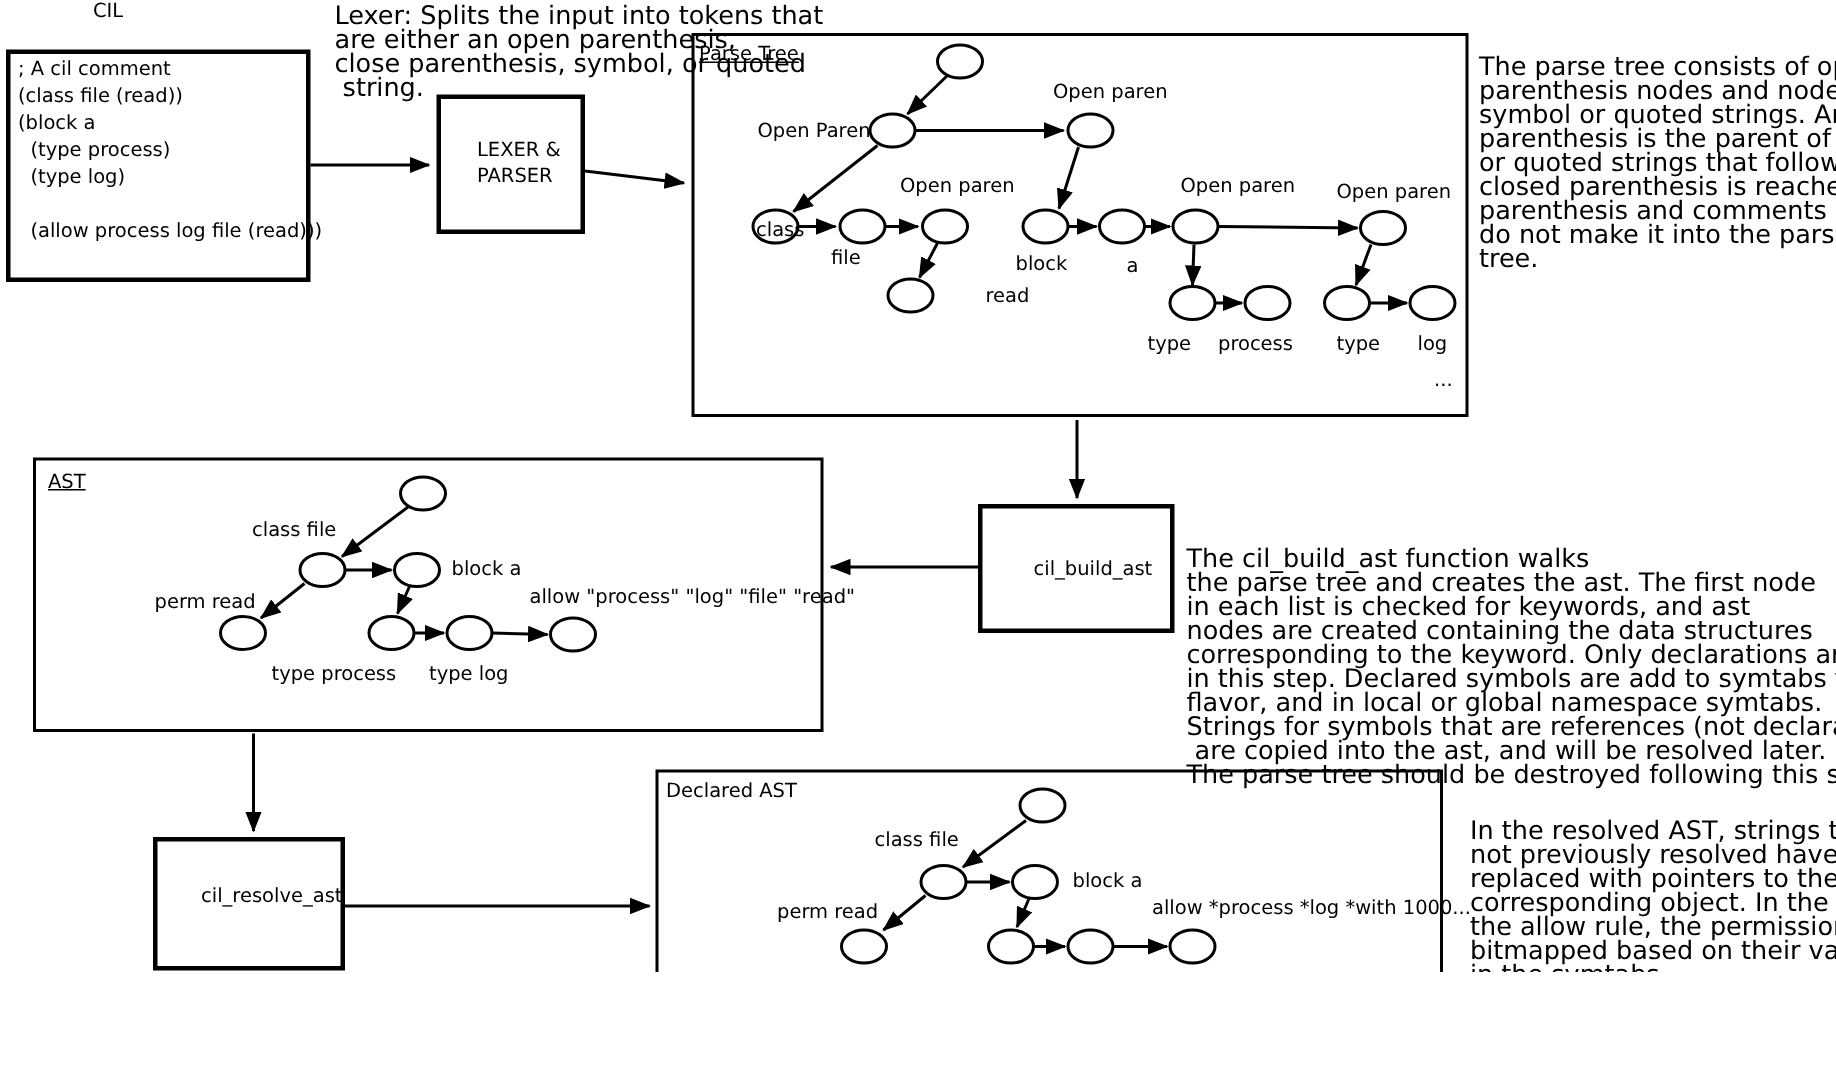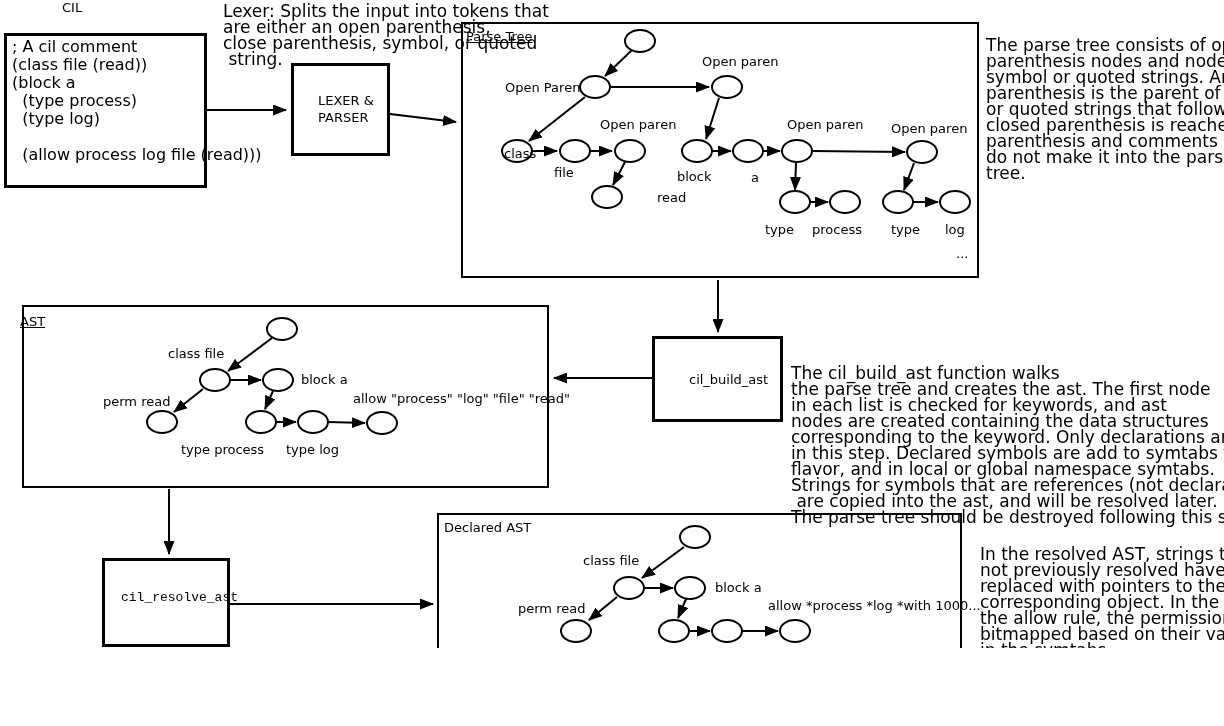--- a/index.html
+++ b/index.html
@@ -2,21 +2,21 @@
 <html><head>
 <meta charset="utf-8">
 <style>
   html,body{margin:0;padding:0;background:#fff;}
   #canvas{
     position:relative;width:1224px;height:648px;background:#ffffff;
     font-family:"DejaVu Sans",sans-serif;color:#000;overflow:hidden;
   }
   .lbl{position:absolute;font-size:13px;line-height:15px;white-space:pre;}
   .note{position:absolute;font-size:17px;line-height:16px;white-space:pre;}
-  .code{position:absolute;font-size:16px;line-height:18px;white-space:pre;}
+  .code{position:absolute;font-size:13px;line-height:18px;white-space:pre;}
   .box{position:absolute;border:2px solid #000;background:transparent;box-sizing:border-box;}
   .box.thick{border-width:3px;}
   svg{position:absolute;left:0;top:0;}
   svg .edge{stroke:#000;stroke-width:2;fill:none;}
   svg .node{stroke:#000;stroke-width:2;fill:#ffffff;}
 </style>
 </head>
 <body>
 
 <div id="canvas">
@@ -152,29 +152,29 @@
 the parse tree and creates the ast. The first node
 in each list is checked for keywords, and ast
 nodes are created containing the data structures
 corresponding to the keyword. Only declarations are handled
 in this step. Declared symbols are add to symtabs for each node
 flavor, and in local or global namespace symtabs.
 Strings for symbols that are references (not declarations)
  are copied into the ast, and will be resolved later.
 The parse tree should be destroyed following this step.</div>
 
-  <div class="lbl" style="left:20px;top:314px;text-decoration:underline;">AST</div>
+  <div class="lbl" style="left:32px;top:314px;text-decoration:underline;">AST</div>
   <div class="lbl" style="left:168px;top:346px;">class file</div>
   <div class="lbl" style="left:301px;top:372px;">block a</div>
   <div class="lbl" style="left:103px;top:394px;">perm read</div>
   <div class="lbl" style="left:181px;top:442px;">type process</div>
   <div class="lbl" style="left:286px;top:442px;">type log</div>
   <div class="lbl" style="left:353px;top:391px;">allow "process" "log" "file" "read"</div>
 
-  <div class="lbl" style="left:121px;top:590px;font-family:Liberation Mono, monospace;">cil_resolve_ast</div>
+  <div class="lbl" style="left:134px;top:590px;">cil_resolve_ast</div>
 
   <div class="lbl" style="left:444px;top:520px;">Declared AST</div>
   <div class="lbl" style="left:583px;top:553px;">class file</div>
   <div class="lbl" style="left:715px;top:580px;">block a</div>
   <div class="lbl" style="left:518px;top:601px;">perm read</div>
   <div class="lbl" style="left:597px;top:650px;">type process</div>
   <div class="lbl" style="left:701px;top:650px;">type log</div>
   <div class="lbl" style="left:768px;top:598px;">allow *process *log *with 1000...</div>
   <div class="note" style="left:980px;top:546px;">In the resolved AST, strings that were
 not previously resolved have been

